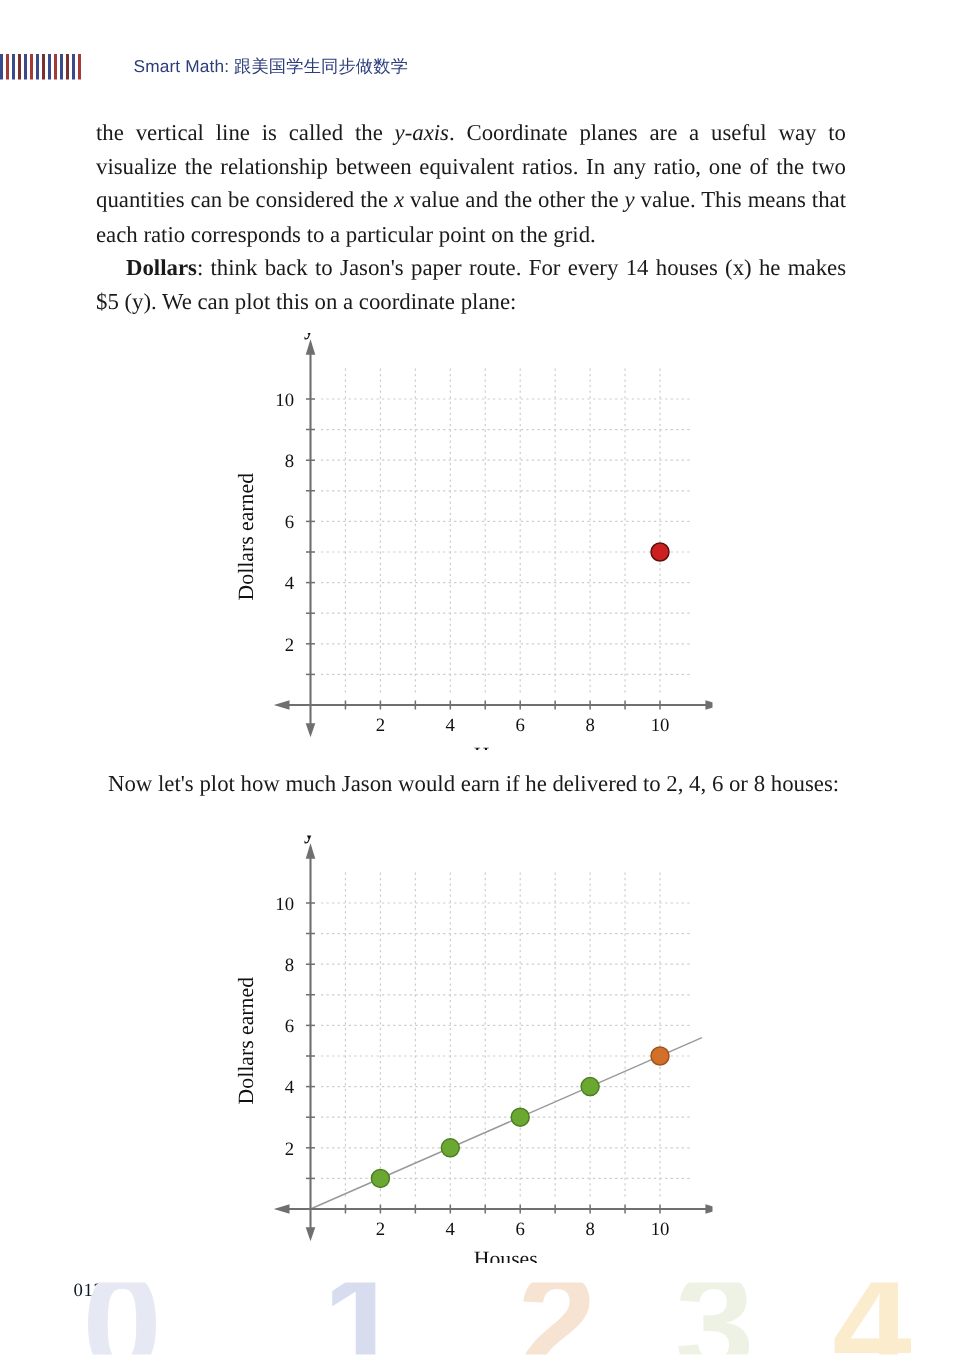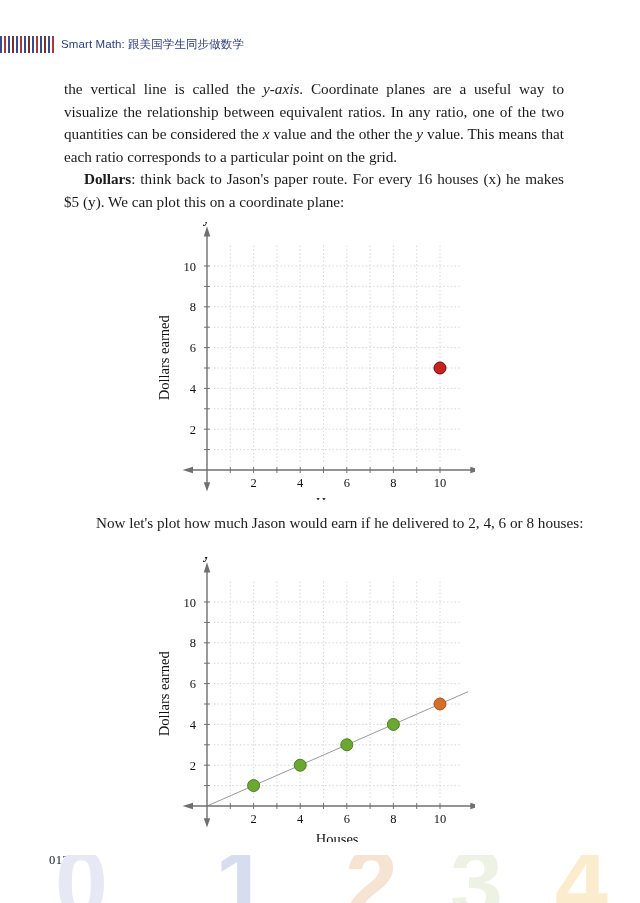--- a/index.html
+++ b/index.html
@@ -10,21 +10,21 @@
     color:#1a1a1a;
     position:relative;
     overflow:hidden;
   }
 
   
   .page-header{
     position:absolute;
     left:0;top:33px;
     width:640px;height:22px;
-    display:flex;align-items:center;
+    display:flex;align-items:center;gap:28px;
   }
   .header-bars{
     display:flex;align-items:flex-start;
     height:17px;margin-left:0px;
   }
   .header-bars i{
     display:block;width:2px;height:17px;margin-right:2px;
   }
   .header-title{
     font-family:"Liberation Sans", sans-serif;
@@ -52,21 +52,20 @@
   p.para.indent{ text-indent:20px; }
   .para em{ font-style:italic; }
   .para b{ font-weight:bold; }
 
   .mid-text{
     position:absolute;
     left:72px;top:510px;
     width:492px;
     font-size:15.2px;
     line-height:26px;
-    margin-left:24px;
   }
 
   
   .chart-wrap{position:absolute;}
   #chart1{ left:155px; top:222px; width:320px; height:278px; }
   #chart2{ left:155px; top:557px; width:320px; height:285px; }
 
   .chart-wrap svg{ display:block; }
 
   
@@ -115,21 +114,21 @@
       <i style="background: rgb(163, 59, 59);"></i>
     </div>
   <div class="header-title">Smart Math: 跟美国学生同步做数学</div>
 </div>
 
 <div class="content">
   <p class="para">
     <span>the vertical line is called the </span><em>y-axis</em><span>. Coordinate planes are a useful way to visualize the relationship between equivalent ratios. In any ratio, one of the two quantities can be considered the </span><em>x</em><span> value and the other the </span><em>y</em><span> value. This means that each ratio corresponds to a particular point on the grid.</span>
   </p>
   <p class="para indent">
-    <b>Dollars</b><span>: think back to Jason's paper route. For every 16 houses (x) he makes $5 (y). We can plot this on a coordinate plane:</span>
+    <b>Dollars</b><span>: think back to Jason's paper route. For every 14 houses (x) he makes $5 (y). We can plot this on a coordinate plane:</span>
   </p>
 </div>
 
 <div class="chart-wrap" id="chart1">
   <svg width="320" height="278" viewBox="0 0 320 278">
       <line x1="75.3" y1="23.600000000000023" x2="75.3" y2="241.88" stroke="#cccccc" stroke-width="0.8" stroke-dasharray="1.5 2.2"></line>
       <line x1="98.6" y1="23.600000000000023" x2="98.6" y2="241.88" stroke="#cccccc" stroke-width="0.8" stroke-dasharray="1.5 2.2"></line>
       <line x1="121.9" y1="23.600000000000023" x2="121.9" y2="241.88" stroke="#cccccc" stroke-width="0.8" stroke-dasharray="1.5 2.2"></line>
       <line x1="145.2" y1="23.600000000000023" x2="145.2" y2="241.88" stroke="#cccccc" stroke-width="0.8" stroke-dasharray="1.5 2.2"></line>
       <line x1="168.5" y1="23.600000000000023" x2="168.5" y2="241.88" stroke="#cccccc" stroke-width="0.8" stroke-dasharray="1.5 2.2"></line>

